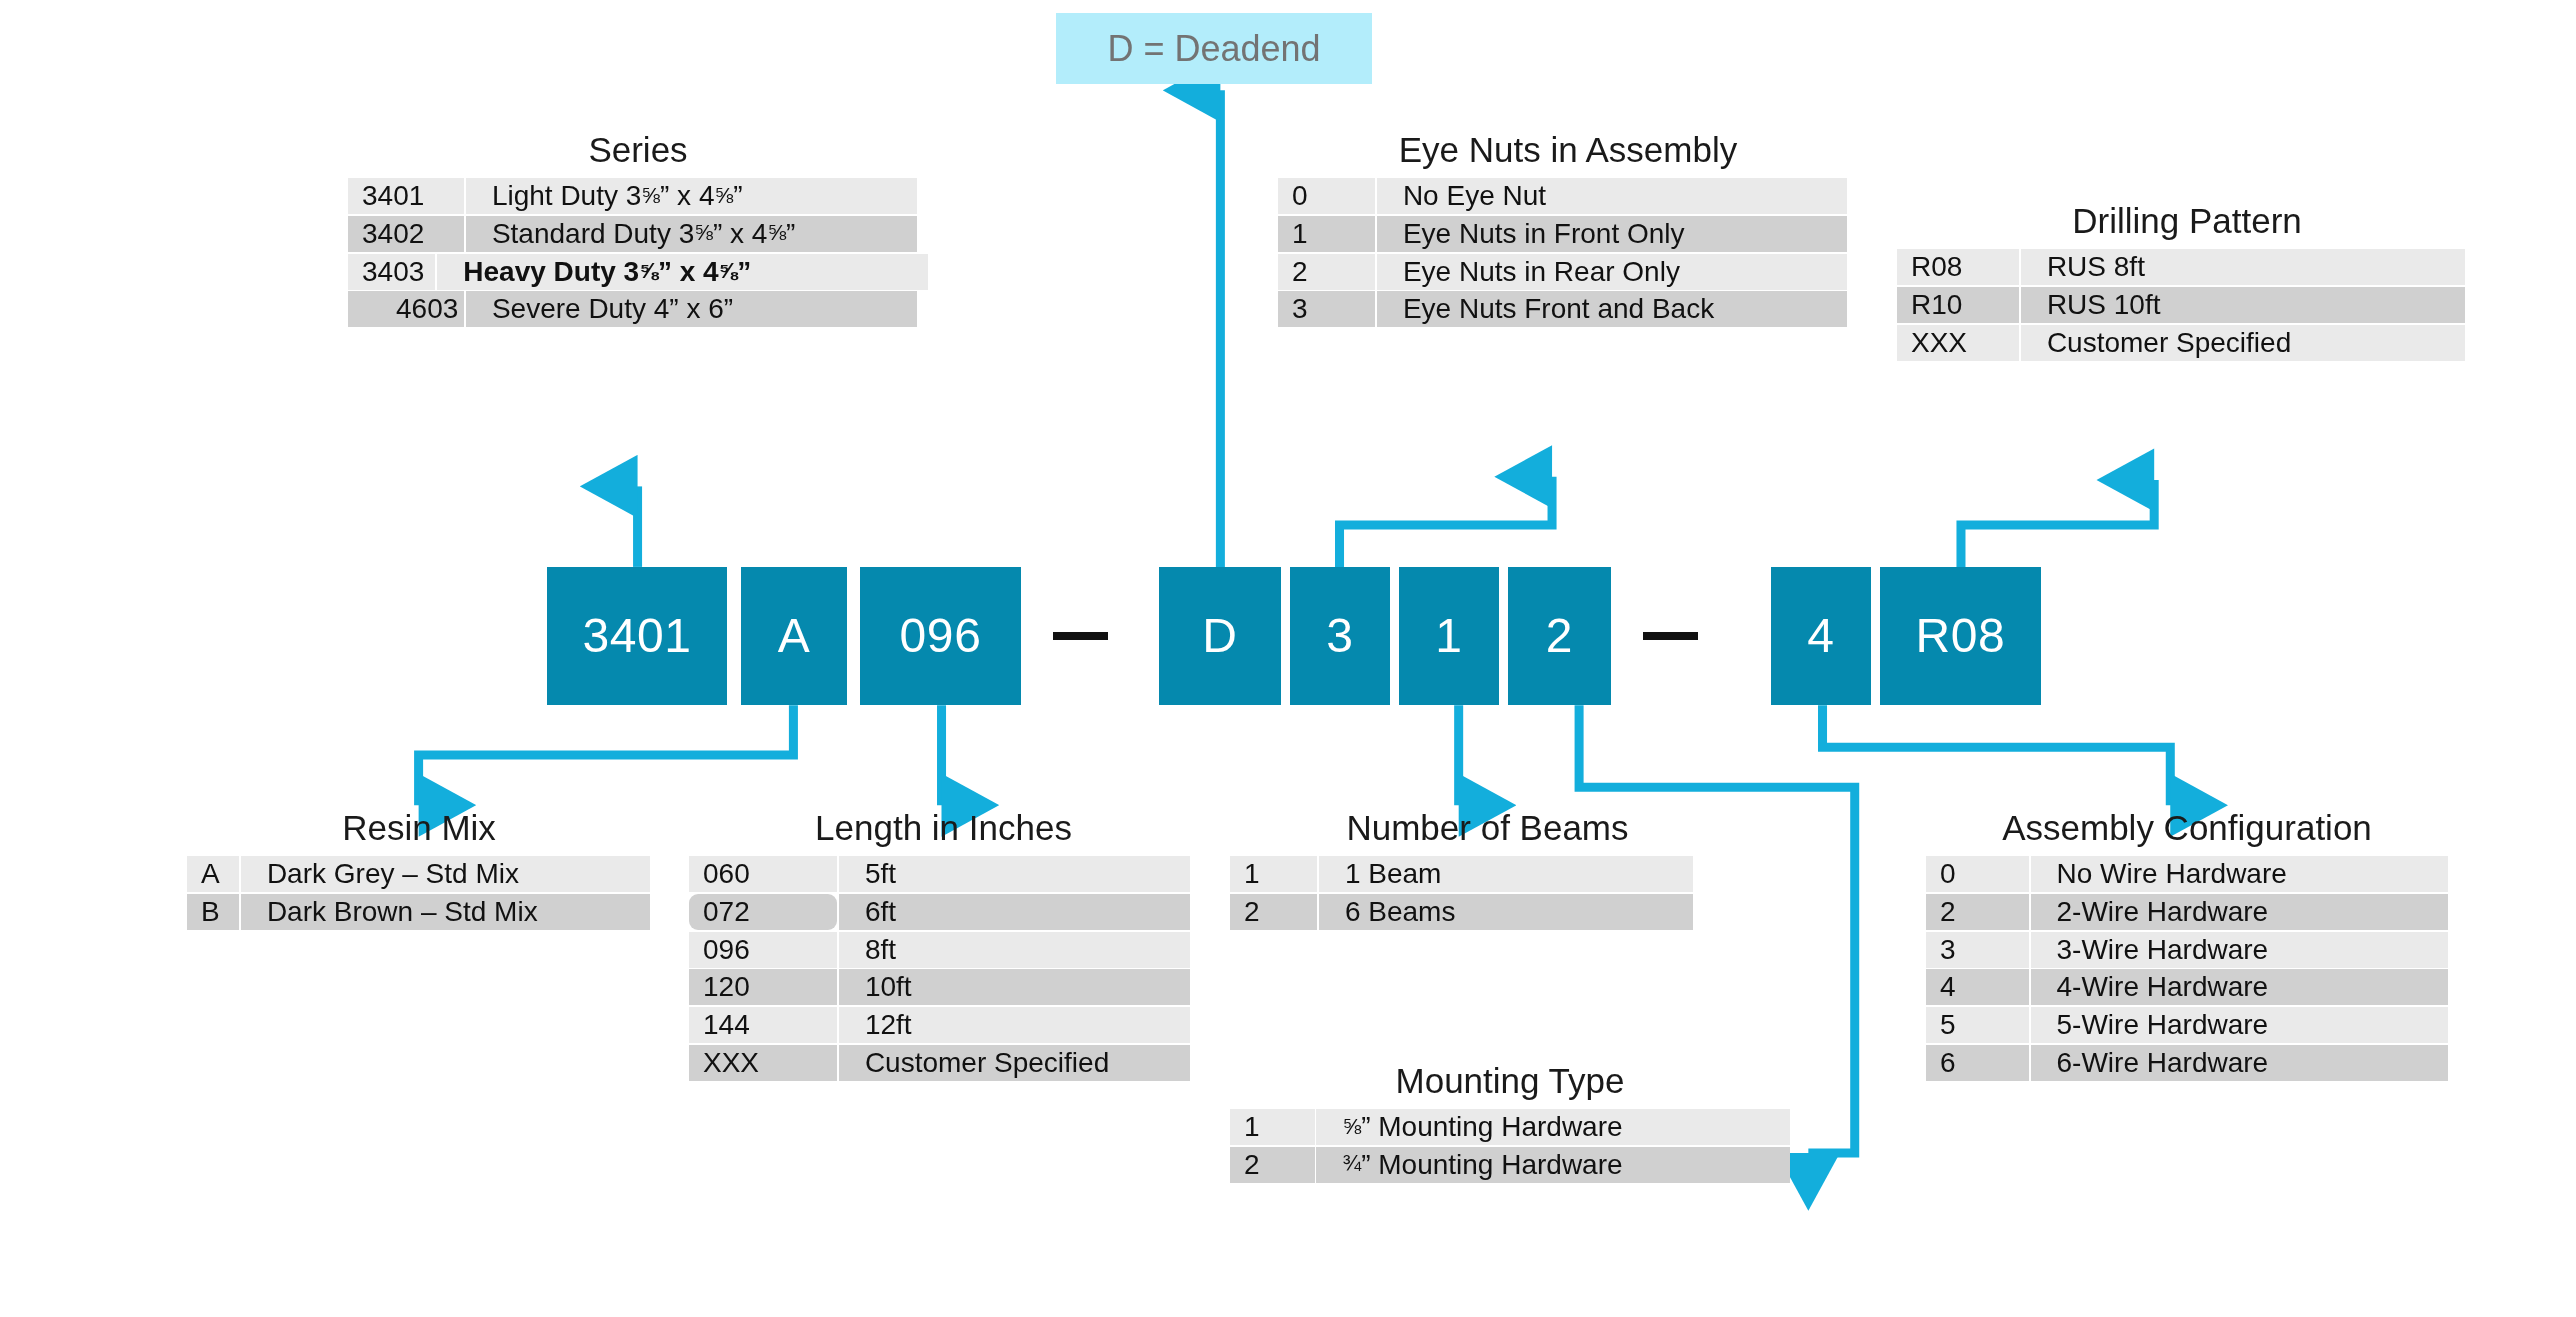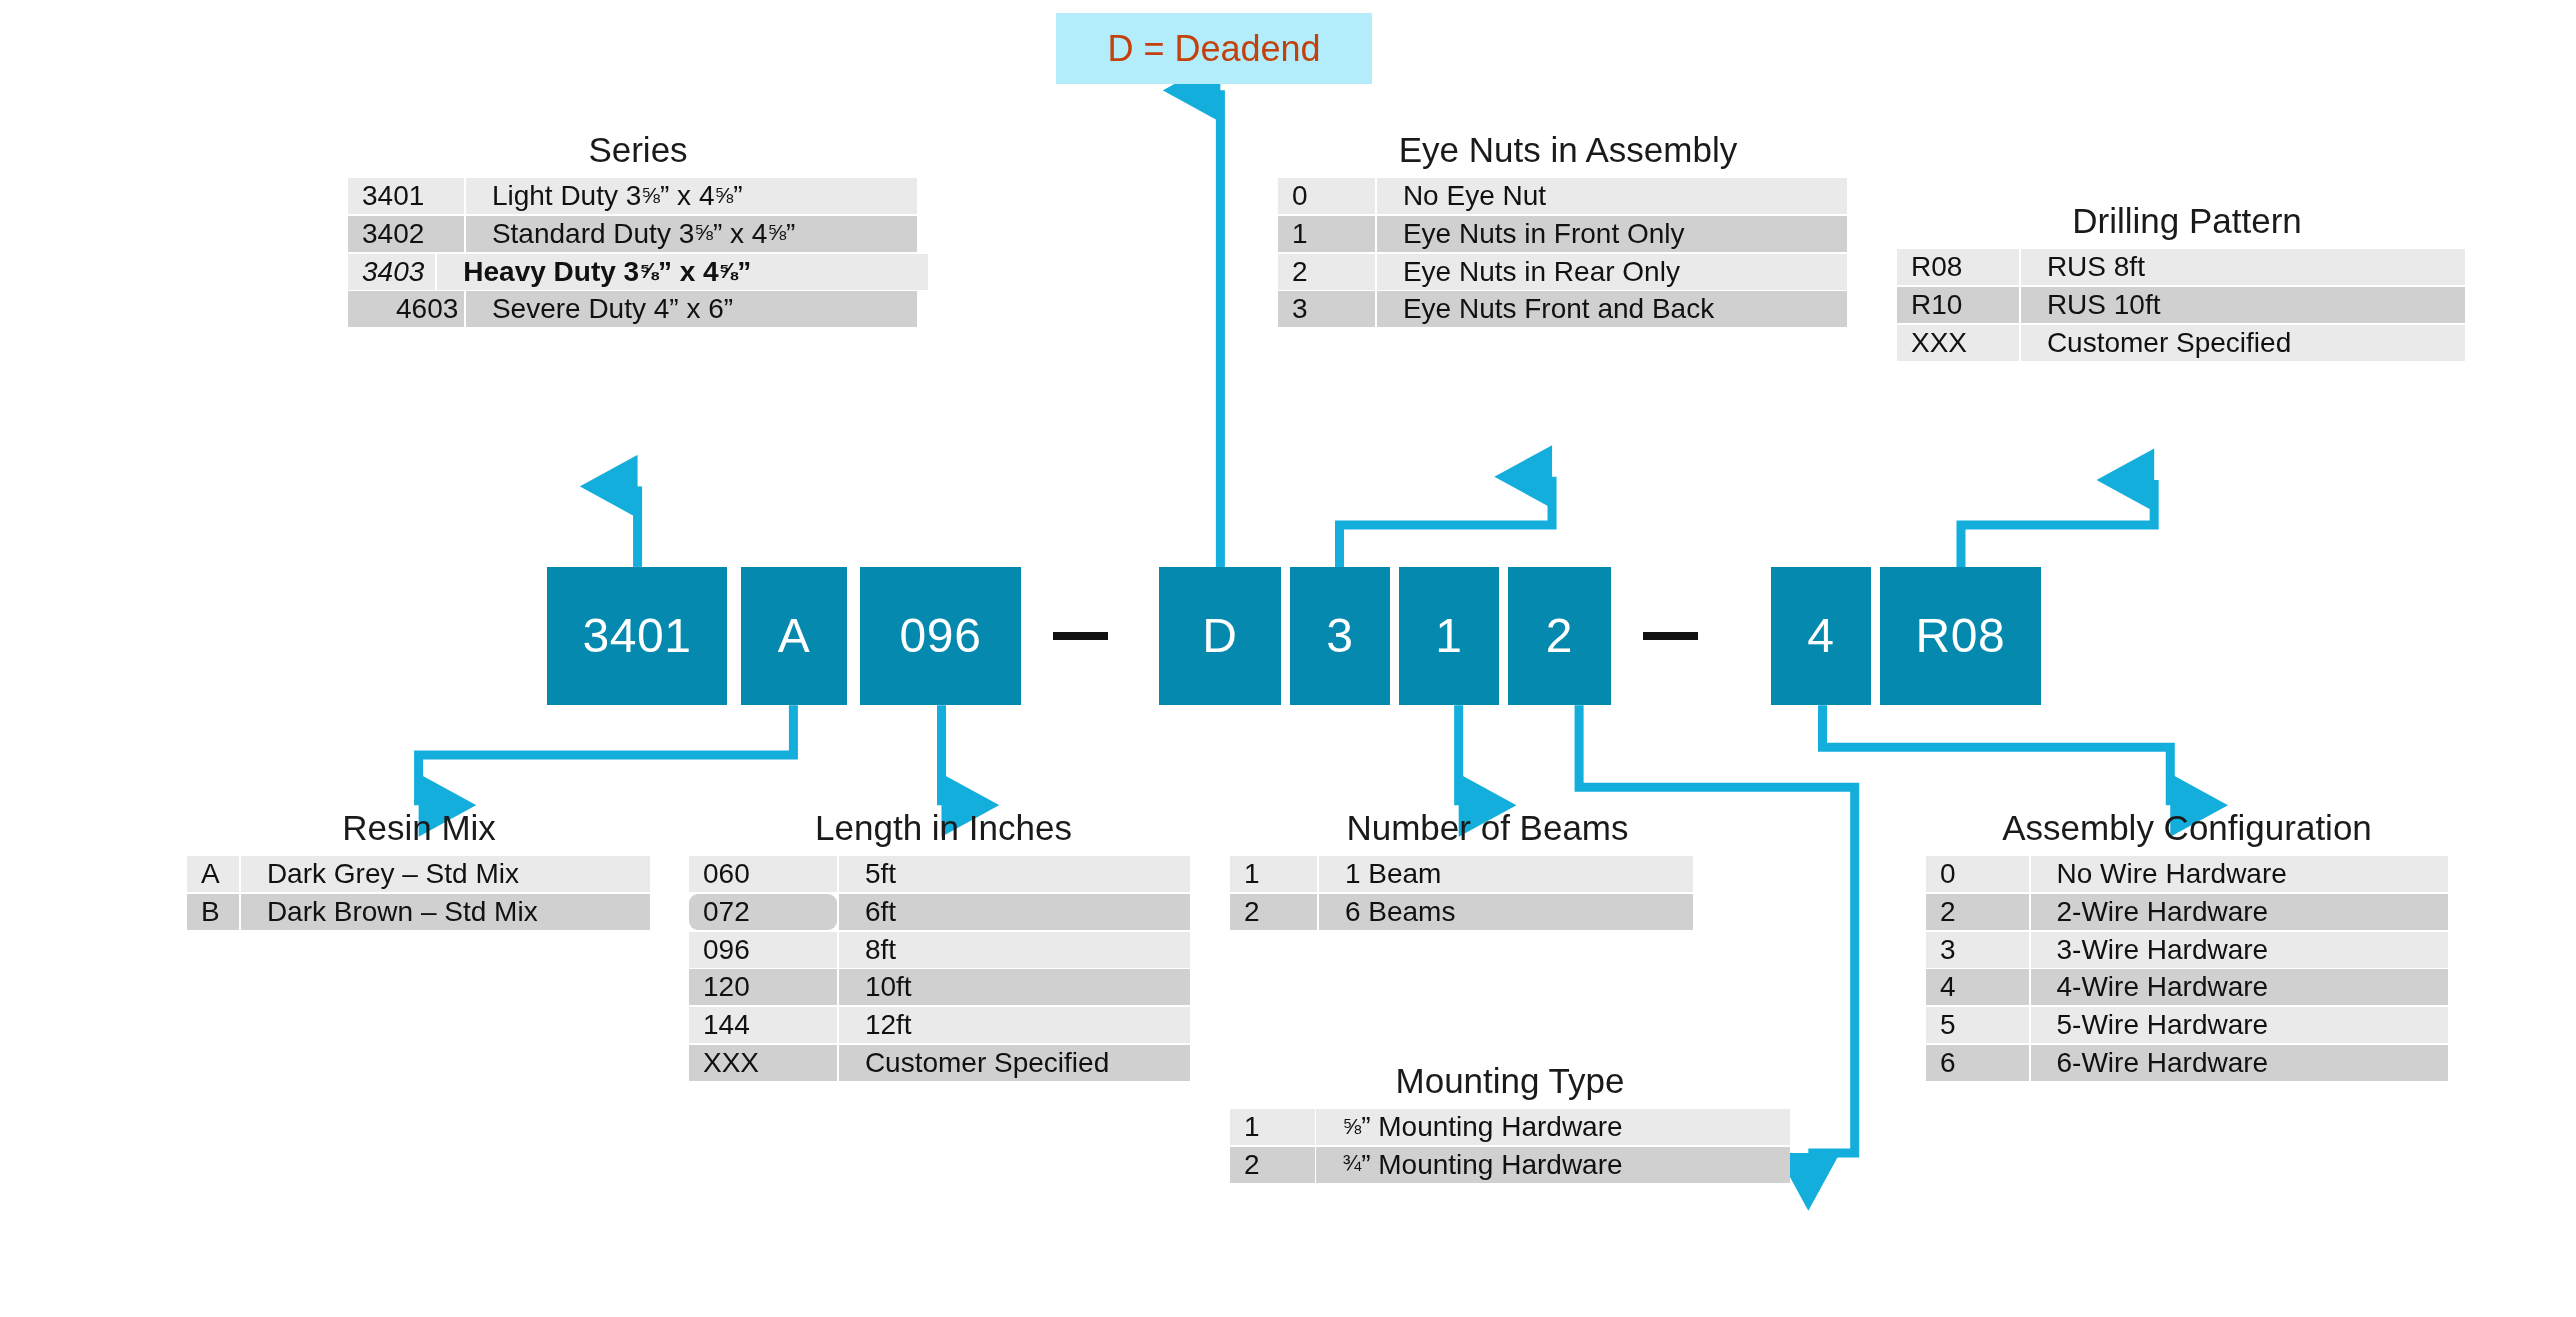--- a/index.html
+++ b/index.html
@@ -89,21 +89,21 @@
   .row.dk .cell-code,.row.dk .cell-desc{background:#D0D0D0;}
 
   
   .callout{
     position:absolute;
     background:#B3EDFB;
     display:flex;
     align-items:center;
     justify-content:center;
     font-size:36px;
-    color:#c2410c;
+    color:#737373;
     line-height:1;
   }
 
   
   .frac{font-size:0.80em; letter-spacing:0;}
 </style>
 </head>
 <body>
 
 <div id="stage">
@@ -186,21 +186,21 @@
     <div class="tbl-rows">
       <div class="row lt">
         <div class="cell-code" style="width:116px;">3401</div>
         <div class="cell-desc" style="width:451px;">Light&nbsp;Duty&nbsp;3<span class="frac">⅝</span>”&nbsp;x&nbsp;4<span class="frac">⅝</span>”</div>
       </div>
       <div class="row dk">
         <div class="cell-code" style="width:116px;">3402</div>
         <div class="cell-desc" style="width:451px;">Standard&nbsp;Duty&nbsp;3<span class="frac">⅝</span>”&nbsp;x&nbsp;4<span class="frac">⅝</span>”</div>
       </div>
       <div class="row lt">
-        <div class="cell-code" style="width:96px;font-style:italic;">3403</div>
+        <div class="cell-code" style="width:96px;">3403</div>
         <div class="cell-desc" style="width:545px;font-weight:bold;">Heavy&nbsp;Duty&nbsp;3<span class="frac">⅝</span>”&nbsp;x&nbsp;4<span class="frac">⅝</span>”</div>
       </div>
       <div class="row dk">
         <div class="cell-code" style="width:116px;padding-left:48px;">4603</div>
         <div class="cell-desc" style="width:451px;">Severe Duty 4” x 6”</div>
       </div>
     </div>
   </div>
 
   <div class="tbl" style="left:1278px; top:132px; width:580px;">

